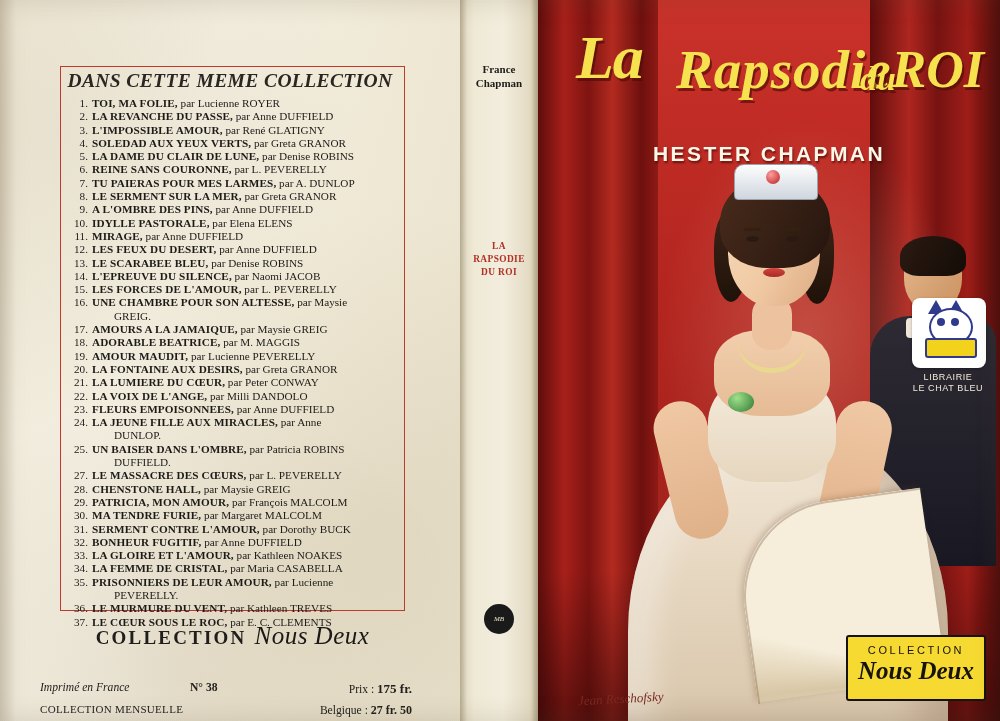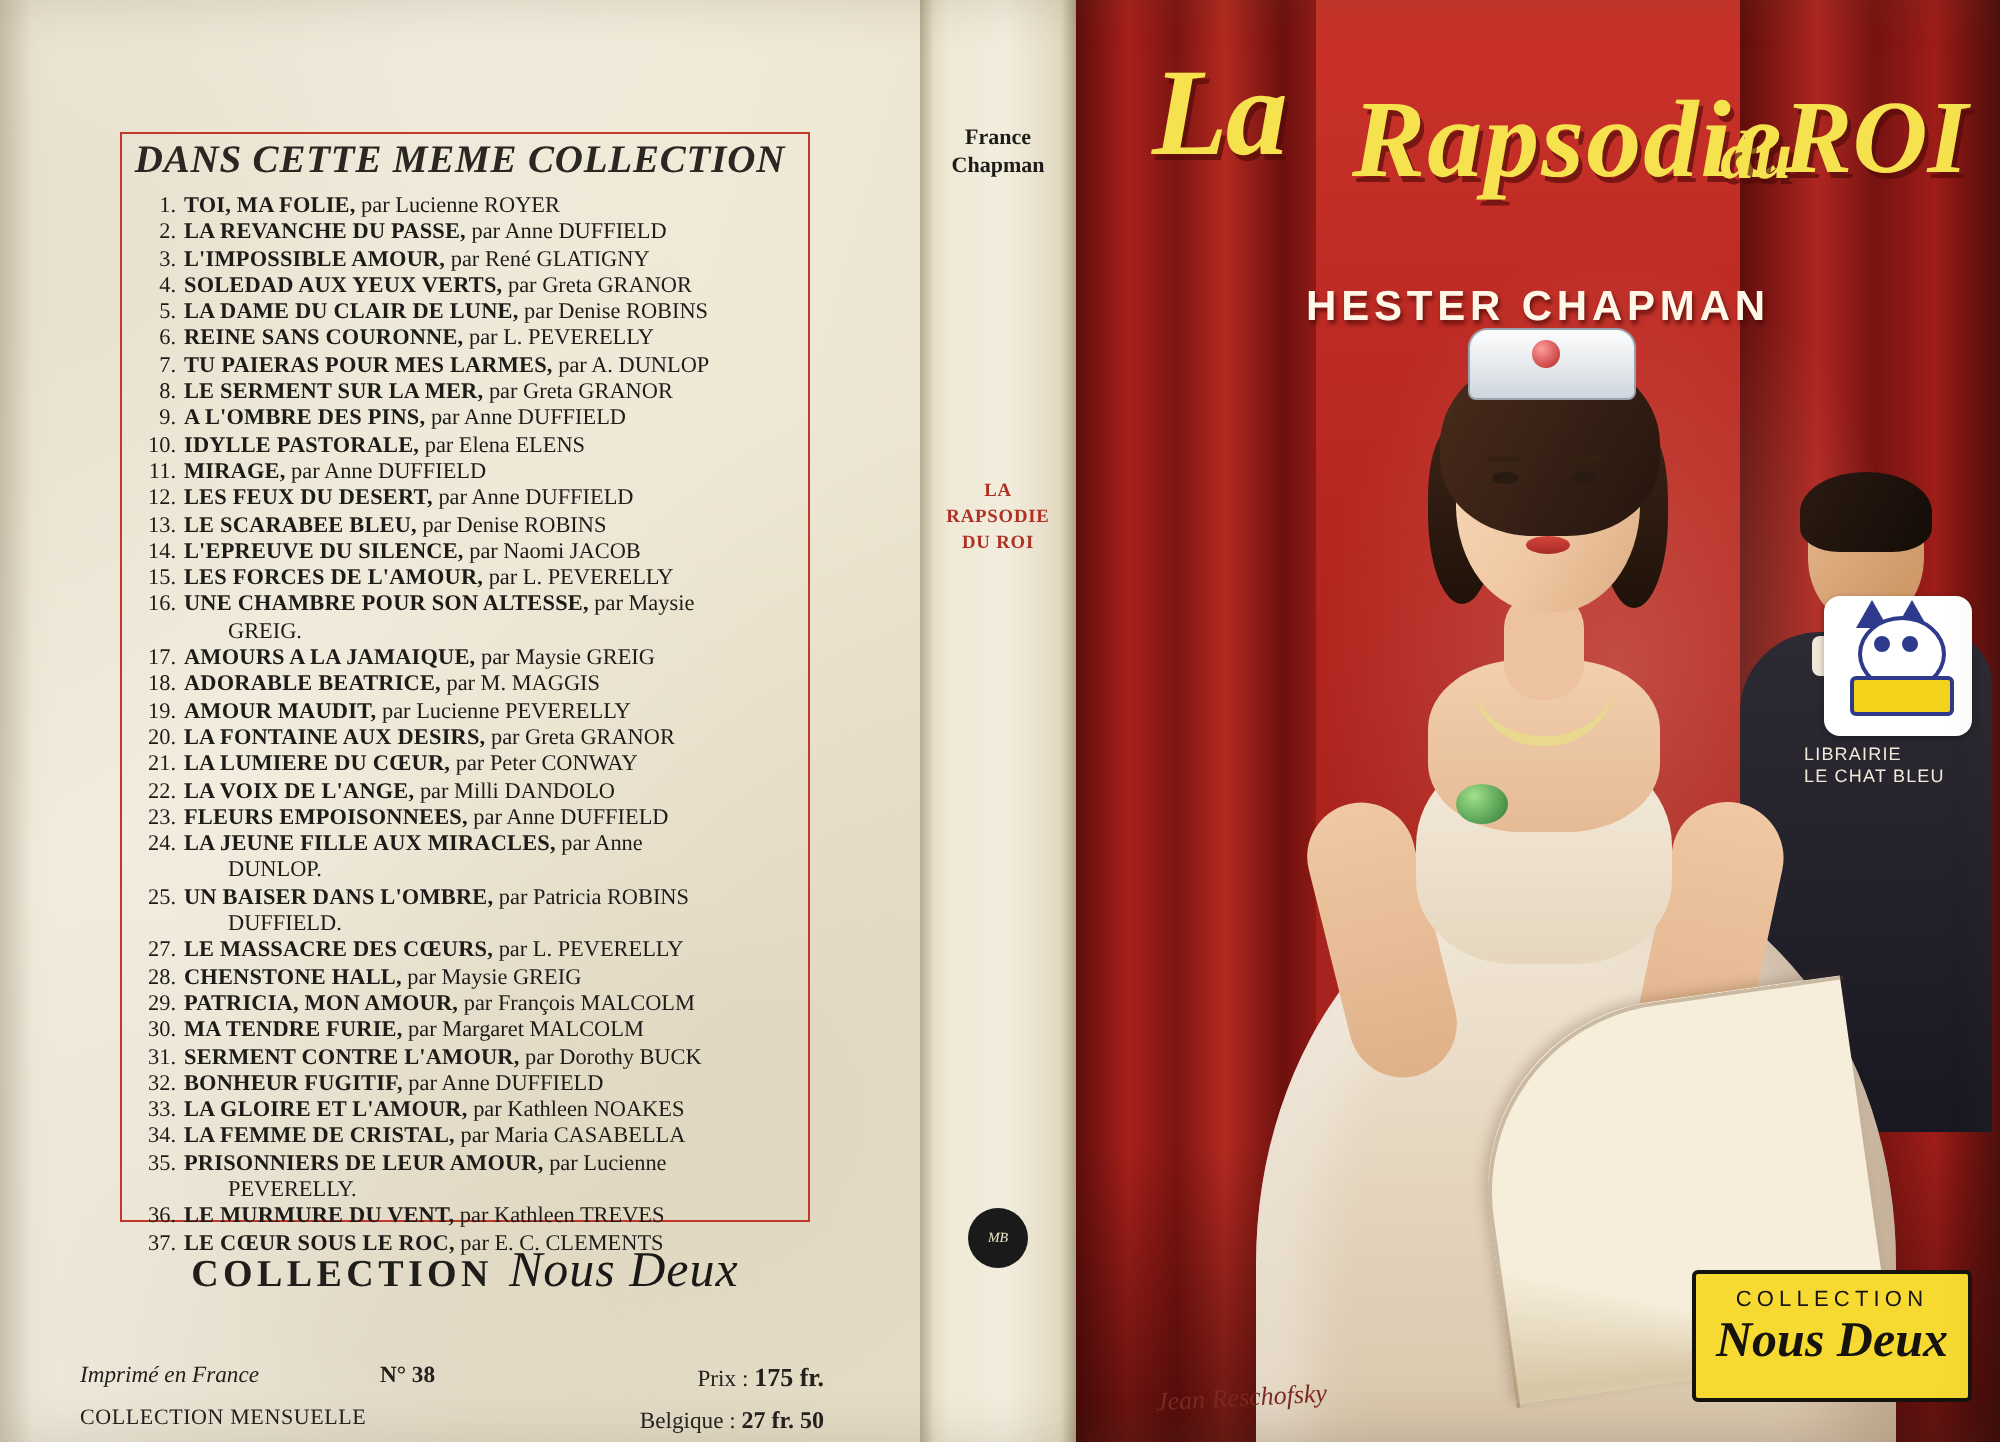--- a/index.html
+++ b/index.html
@@ -185,21 +185,21 @@
     border:2.4px solid #2f3a8c;background:#fff;}
   #catLogo .ear1{position:absolute;left:7px;top:-4px;width:0;height:0;
     border-left:8px solid transparent;border-right:8px solid transparent;border-bottom:14px solid #2f3a8c;}
   #catLogo .ear2{position:absolute;left:27px;top:-4px;width:0;height:0;
     border-left:8px solid transparent;border-right:8px solid transparent;border-bottom:14px solid #2f3a8c;}
   #catLogo .eye1,#catLogo .eye2{position:absolute;top:14px;width:8px;height:8px;border-radius:50%;background:#2f3a8c;}
   #catLogo .eye1{left:16px;}
   #catLogo .eye2{left:30px;}
   #catLogo .book{position:absolute;left:4px;top:34px;width:48px;height:16px;border-radius:3px;
     background:#f2d21a;border:2px solid #2f3a8c;}
-  #catText{position:absolute;right:6px;top:372px;width:92px;
+  #catText{position:absolute;right:6px;top:372px;width:92px;text-align:center;
     color:#f2e9d8;font-family:"Liberation Sans",sans-serif;font-size:9px;line-height:11px;letter-spacing:.6px;}
 
   
   #badge{position:absolute;right:14px;bottom:20px;width:136px;height:62px;
     background:#f6d931;border:2px solid #16120d;border-radius:3px;}
   #badge .b1{position:absolute;left:0;top:7px;width:136px;text-align:center;
     font-family:"Liberation Sans",sans-serif;font-size:11px;letter-spacing:2.6px;color:#16120d;}
   #badge .b2{position:absolute;left:0;top:20px;width:136px;text-align:center;
     font-family:"Liberation Serif",serif;font-style:italic;font-weight:bold;font-size:25px;color:#16120d;}
   #signature{position:absolute;left:40px;bottom:14px;font-family:"Liberation Serif",serif;

